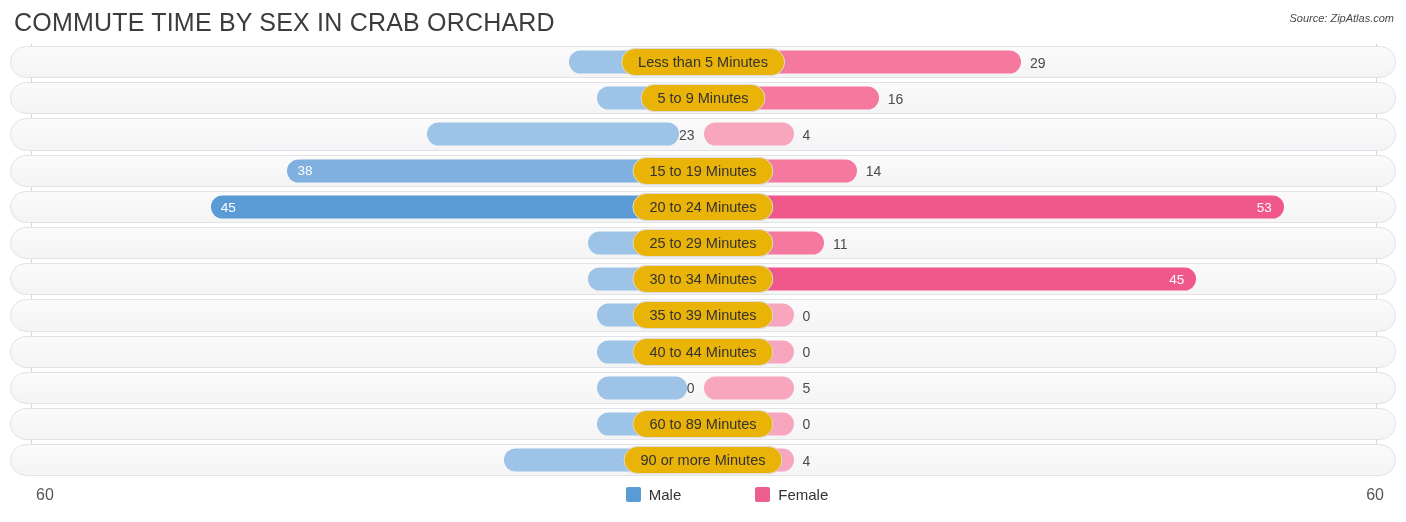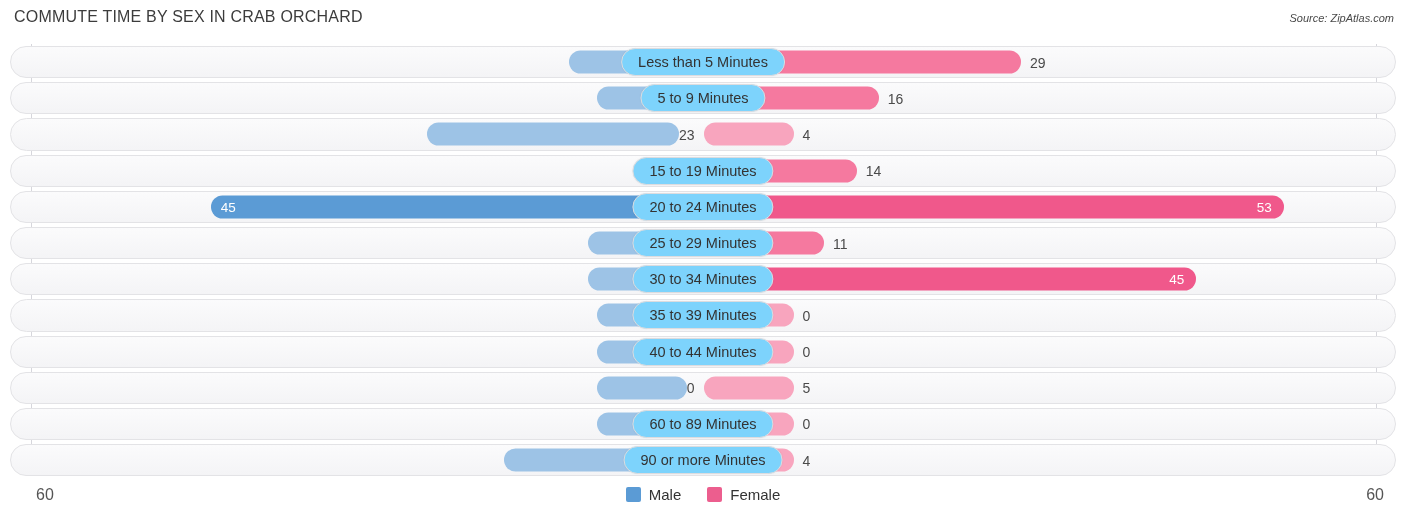--- a/index.html
+++ b/index.html
@@ -15,21 +15,21 @@
   }
 
   
   .header {
     position: relative;
     height: 42px;
   }
   .chart-title {
     position: absolute;
     left: 14px; top: 8px;
-    font-size: 16px;
+    font-size: 25px;
     letter-spacing: .2px;
     color: #3c3c3c;
     white-space: nowrap;
   }
   .source {
     position: absolute;
     right: 12px; top: 12px;
     font-size: 11px;
     font-style: italic;
     color: #4a4a4a;
@@ -115,21 +115,21 @@
     white-space: nowrap;
     line-height: 1;
   }
 
   
   .pill {
     position: absolute;
     left: 50%;
     top: 50%;
     transform: translate(-50%, -50%);
-    background: #7dd3fc;
+    background: #eab308;
     border: 1px solid #dcdcdf;
     border-radius: 14px;
     height: 26px;
     padding: 0 16px;
     display: flex;
     align-items: center;
     justify-content: center;
     font-size: 14.5px;
     color: #333;
     white-space: nowrap;
@@ -159,20 +159,21 @@
     justify-content: center;
     align-items: center;
     gap: 26px;
   }
   .legend-item {
     display: flex;
     align-items: center;
     gap: 8px;
     font-size: 15px;
     color: #333;
+    margin-left: 48px;
   }
   .swatch {
     width: 15px; height: 15px;
     border-radius: 2px;
     display: inline-block;
   }
 </style>
 </head>
 <body>
 
@@ -222,20 +223,25 @@
           </div>
           <div class="half female">
             <div class="bar female" style="width:90px;background:#F8A5BE"></div>
             <span class="val-out">4</span>
           </div>
         </div>
       </div>
       <div class="row">
         <div class="track"></div>
         <div class="bars">
+          <div class="half male">
+            <div class="bar male" style="width:416.09999999999997px;background:#7FB0E0">
+              <span class="val-in">38</span>
+            </div>
+          </div>
           <div class="half female">
             <div class="bar female" style="width:153.3px;background:#F5799F"></div>
             <span class="val-out">14</span>
           </div>
         </div>
         <div class="pill">15 to 19 Minutes</div>
       </div>
       <div class="row">
         <div class="track"></div>
         <div class="bars">

